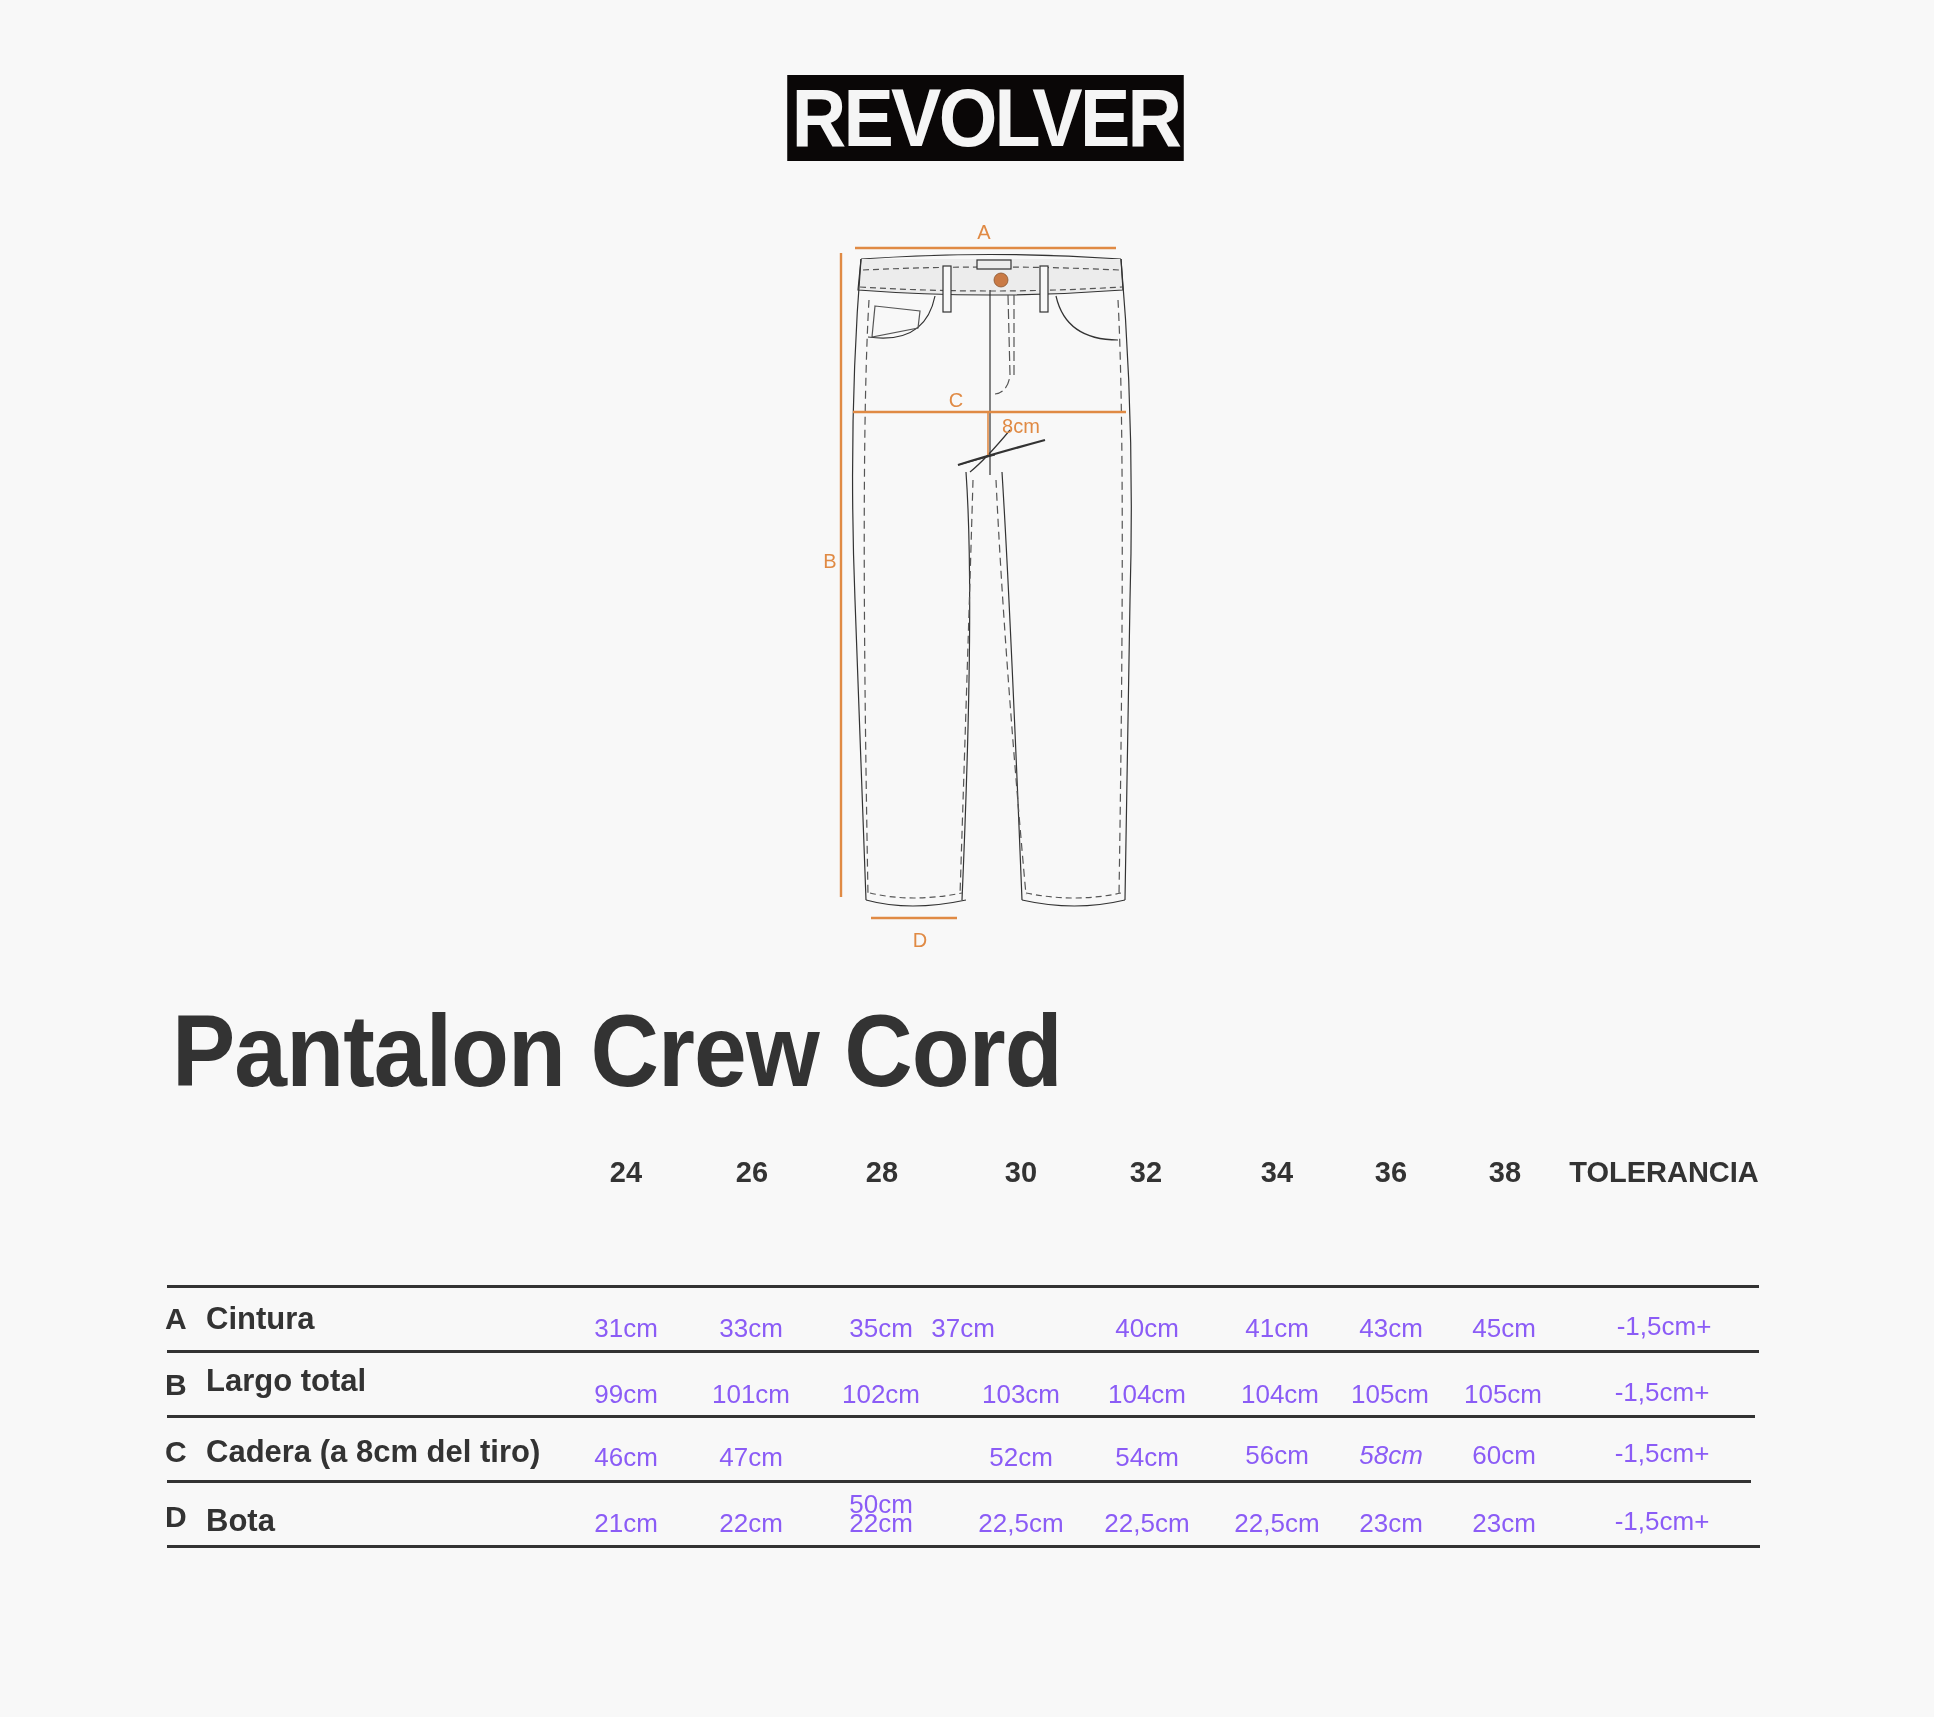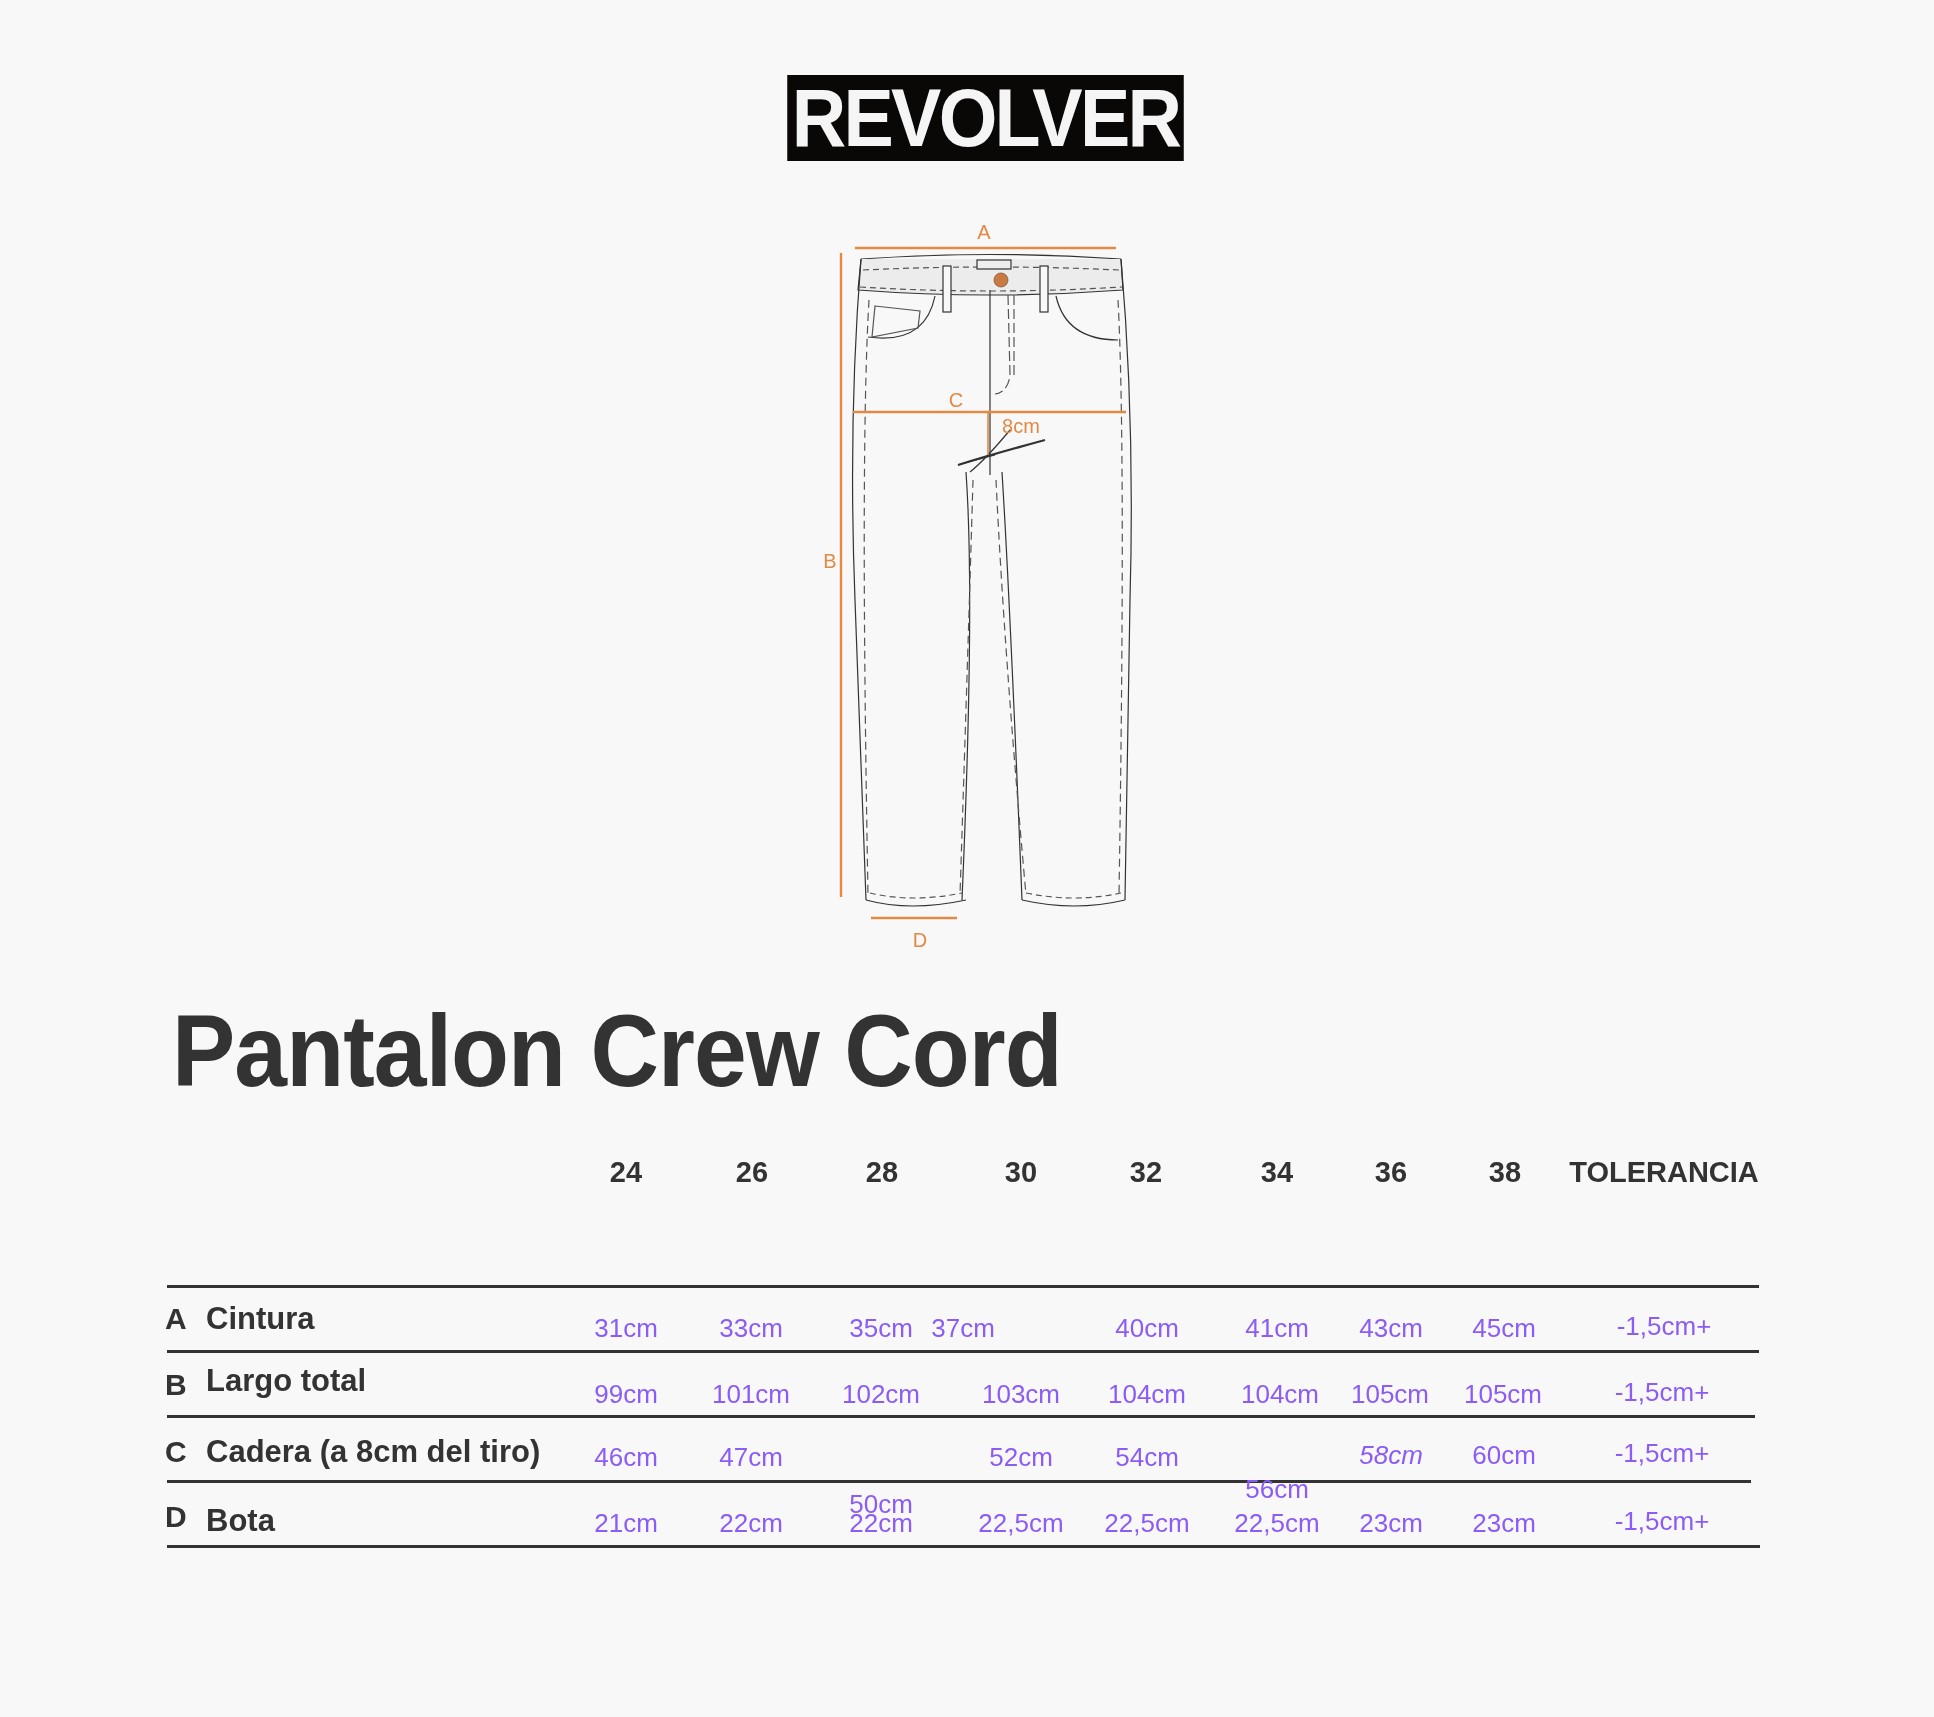--- a/index.html
+++ b/index.html
@@ -155,21 +155,21 @@
   </div>
 
   <div>
     <span class="rowkey" style="top:1435px;">C</span>
     <span class="rowname" style="top:1434px;">Cadera (a 8cm del tiro)</span>
     <span class="vcell" style="left:626px;top:1442px;">46cm</span>
     <span class="vcell" style="left:751px;top:1442px;">47cm</span>
     <span class="vcell" style="left:881px;top:1489px;">50cm</span>
     <span class="vcell" style="left:1021px;top:1442px;">52cm</span>
     <span class="vcell" style="left:1147px;top:1442px;">54cm</span>
-    <span class="vcell" style="left:1277px;top:1440px;margin-top:34px;">56cm</span>
+    <span class="vcell" style="left:1277px;top:1440px;">56cm</span>
     <span class="vcell" style="left:1391px;top:1440px;font-style:italic;">58cm</span>
     <span class="vcell" style="left:1504px;top:1440px;">60cm</span>
     <span class="vcell" style="left:1662px;top:1438px;">-1,5cm+</span>
   </div>
 
   <div>
     <span class="rowkey" style="top:1500px;">D</span>
     <span class="rowname" style="top:1503px;">Bota</span>
     <span class="vcell" style="left:626px;top:1508px;">21cm</span>
     <span class="vcell" style="left:751px;top:1508px;">22cm</span>

